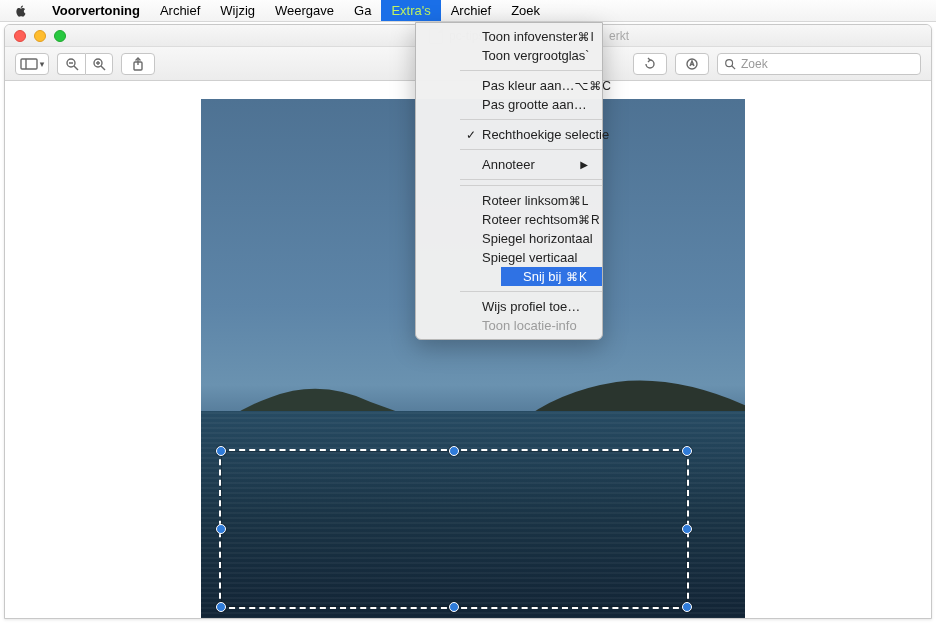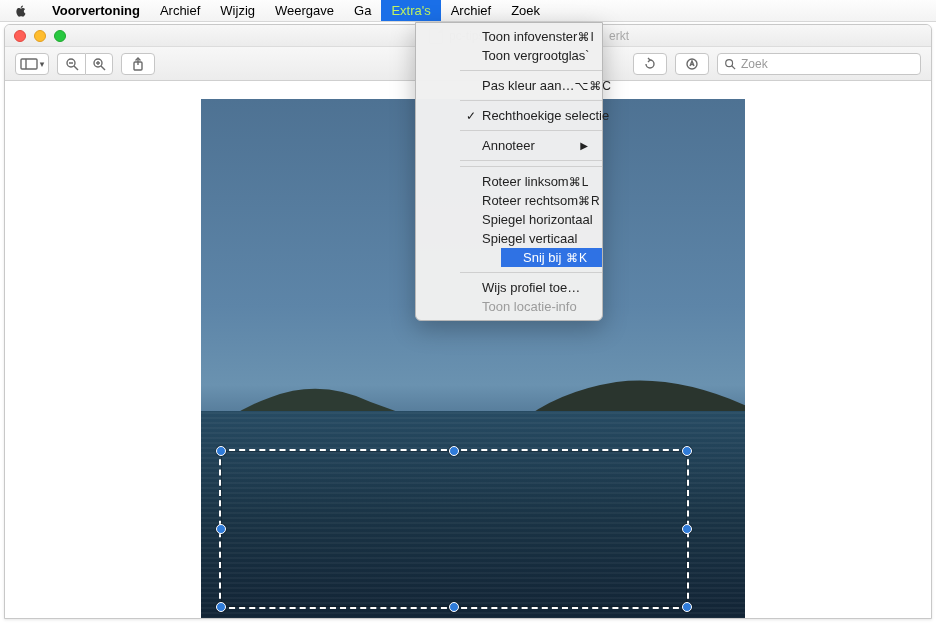--- a/index.html
+++ b/index.html
@@ -186,20 +186,23 @@
     </div>
     <div class="dditem">
       <span>Toon vergrootglas</span>
       <span class="sc">`</span>
     </div>
     <div class="ddsep"></div>
     <div class="dditem">
       <span>Pas kleur aan…</span>
       <span class="sc">⌥⌘C</span>
     </div>
+    <div class="dditem">
+      <span>Pas grootte aan…</span>
+    </div>
     <div class="ddsep"></div>
     <div class="dditem">
       <span class="check">✓</span>
       <span>Rechthoekige selectie</span>
     </div>
     <div class="ddsep"></div>
     <div class="dditem">
       <span>Annoteer</span>
       <span class="sub">▶</span>
     </div>

